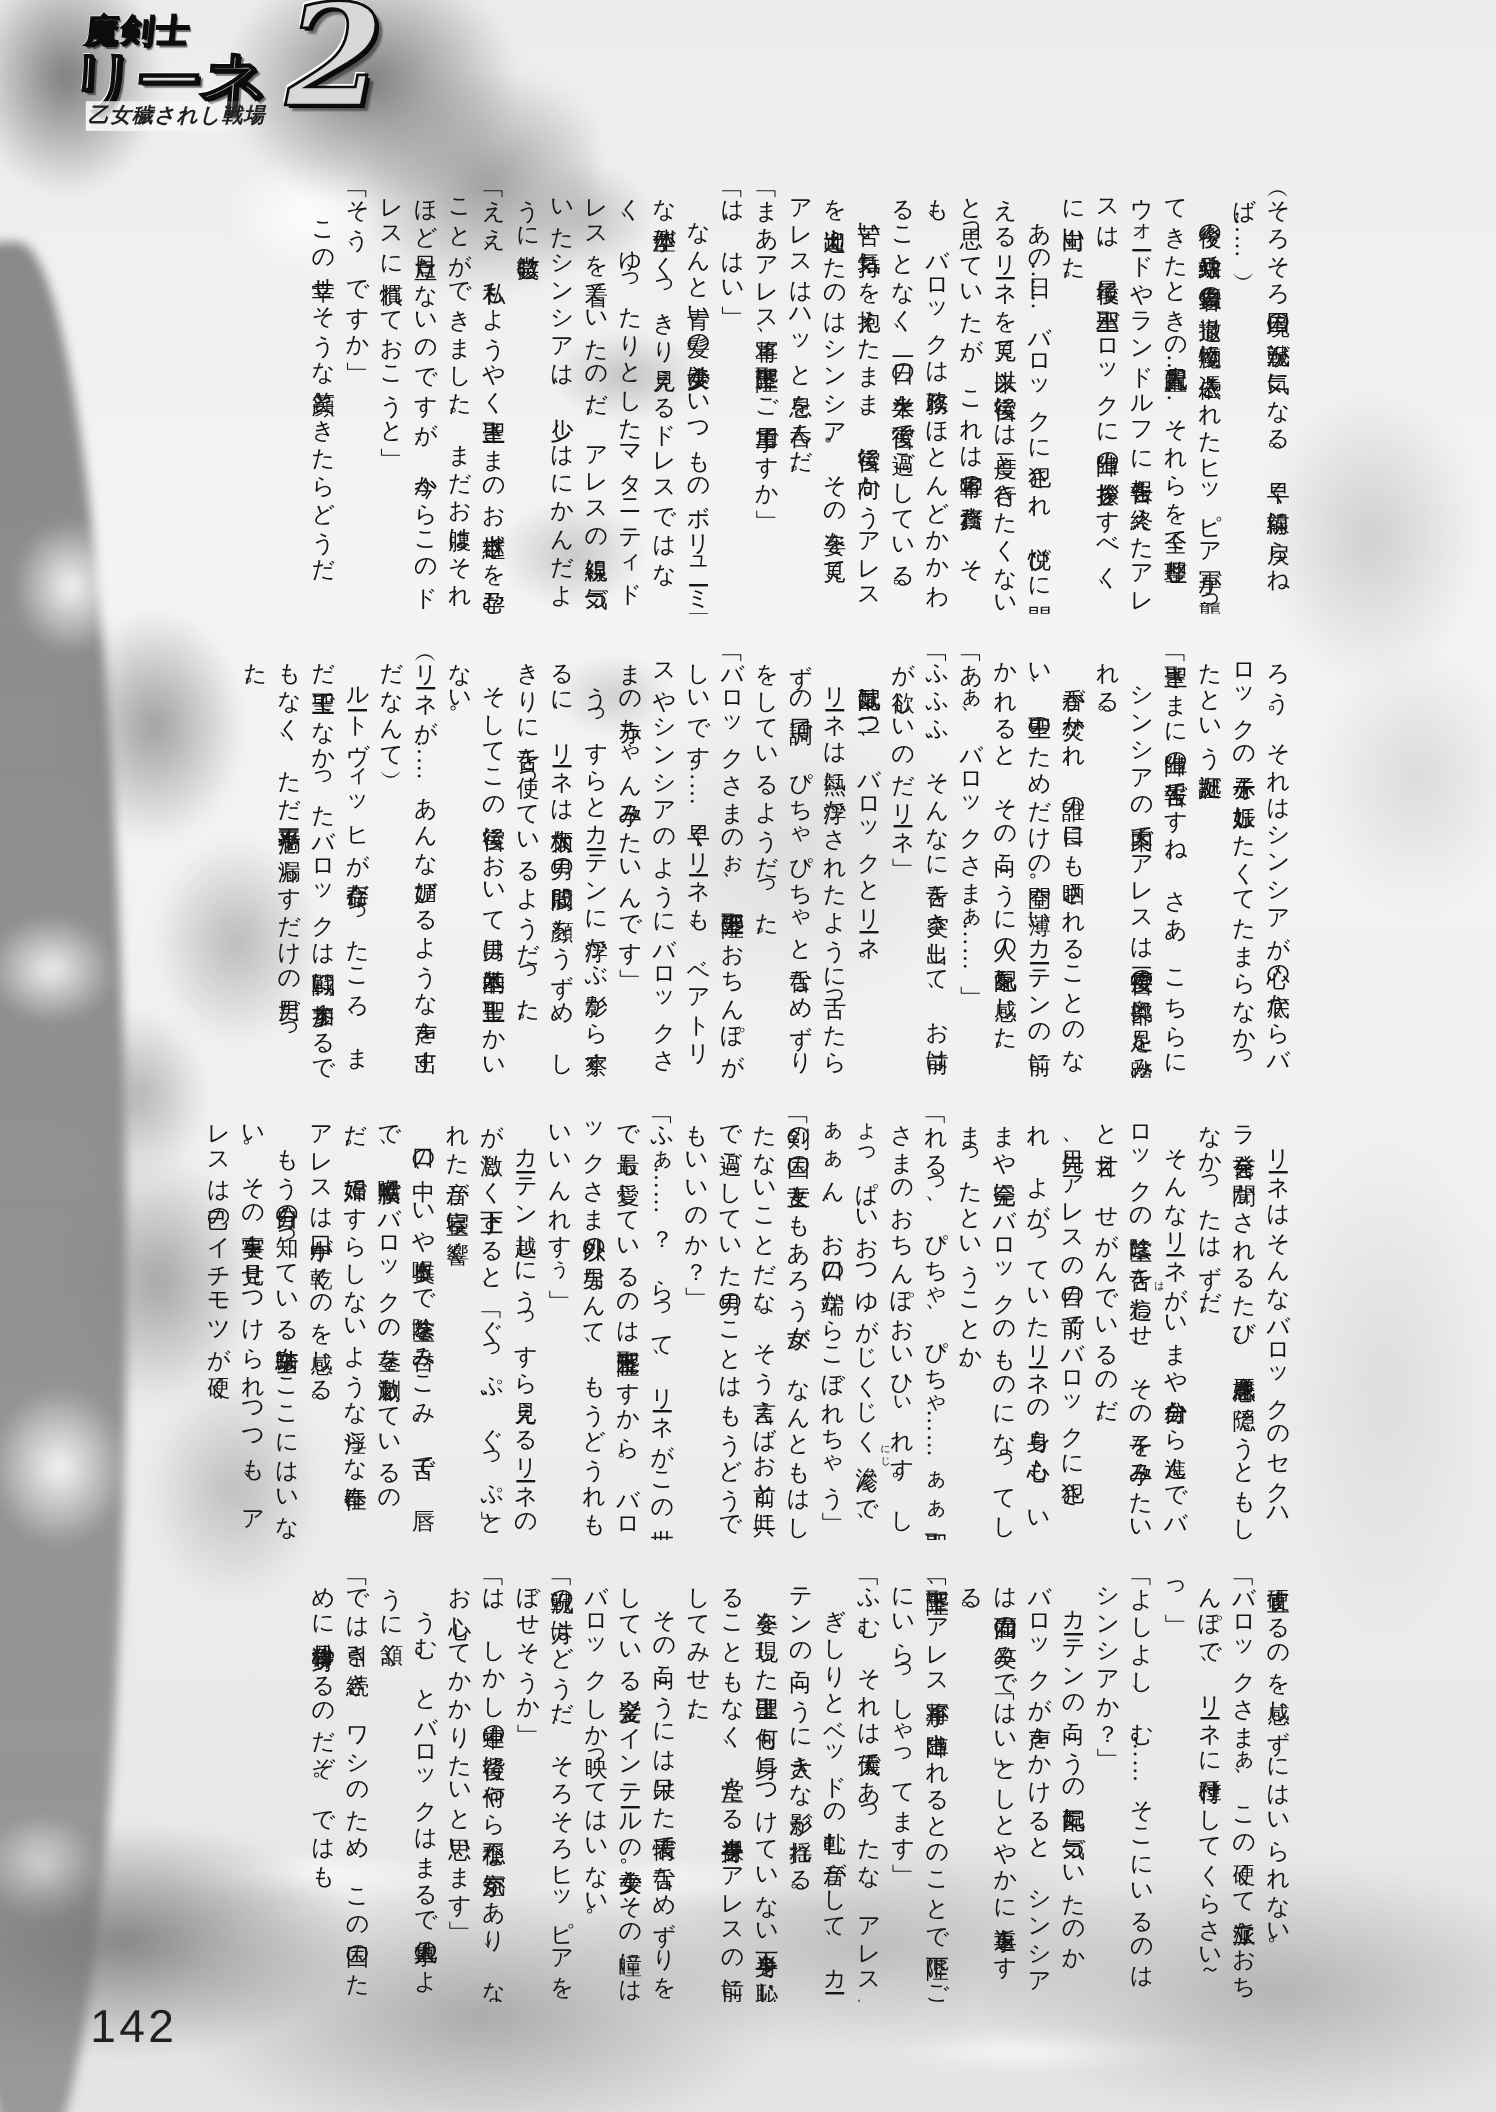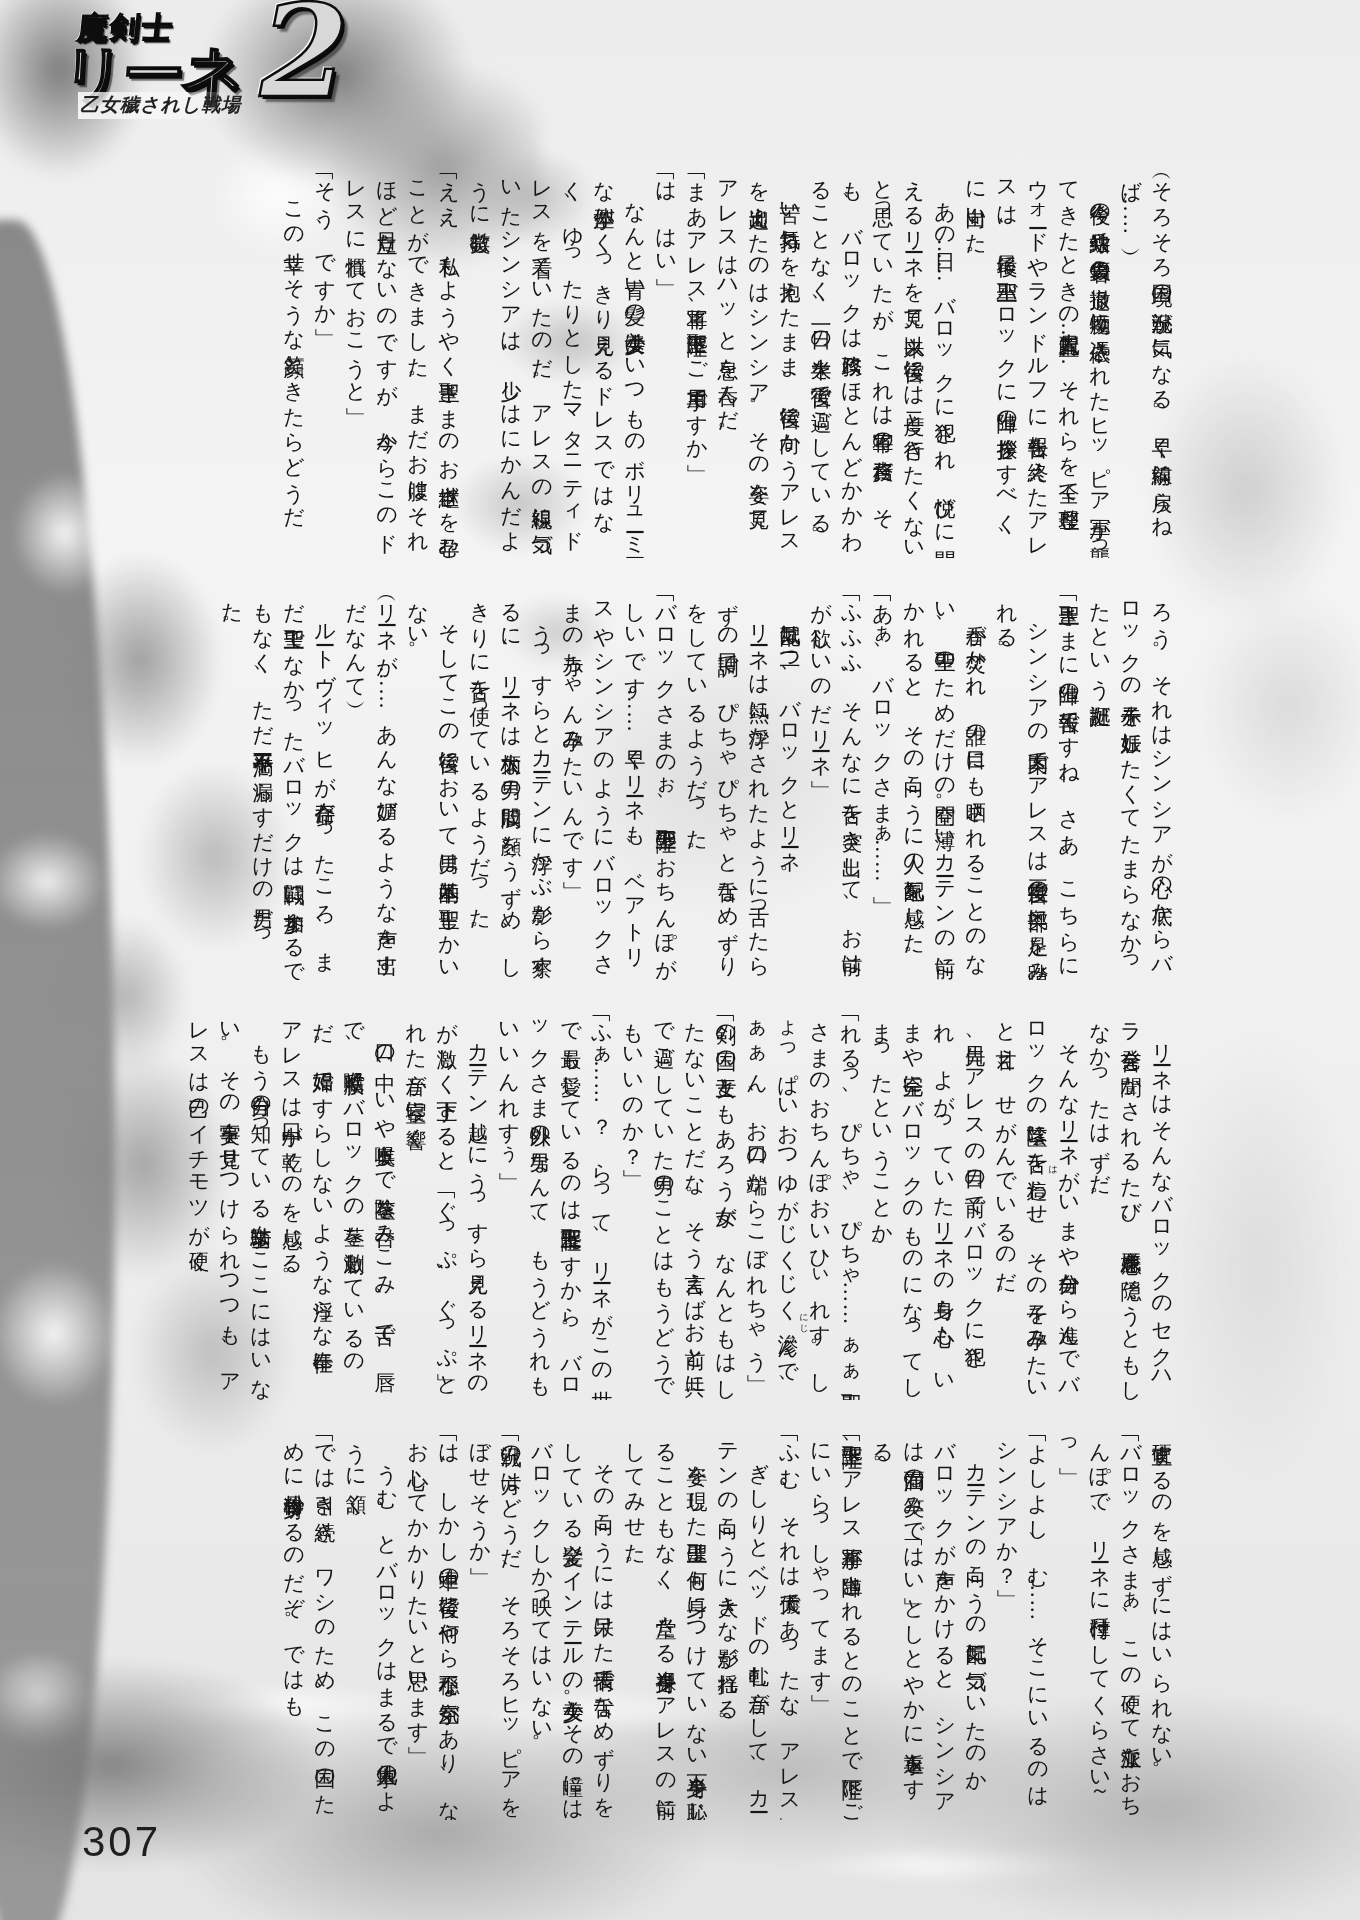--- a/index.html
+++ b/index.html
@@ -245,15 +245,15 @@
       <p class="para">「ふむ、それは大儀であったな、アレス」</p>
       <p class="para indent">ぎしりとベッドの軋む音がして、カーテンの向こうに大きな影が揺れる。</p>
       <p class="para indent">姿を現した聖王は何も身につけていない下半身を恥じることもなく、堂々たる半裸身をアレスの前に晒してみせた。</p>
       <p class="para indent">その向こうには呆けた表情で舌なめずりをしている金髪ツインテールの美少女。その瞳にはバロックしか映ってはいない。</p>
       <p class="para">「戦況の方はどうだ、そろそろヒッピアを滅ぼせそうか」</p>
       <p class="para">「は、しかし連中の背後に何やら不穏な空気があり、なお心してかかりたいと思います」</p>
       <p class="para indent">うむ、とバロックはまるで他人事のように頷く。</p>
       <p class="para">「では引き続き、ワシのため、この国のために粉骨砕身するのだぞ。ではも</p>
     </div>
 
-  <div class="page-number">307</div>
+  <div class="page-number">142</div>
 
 </div>
 
 </body></html>

